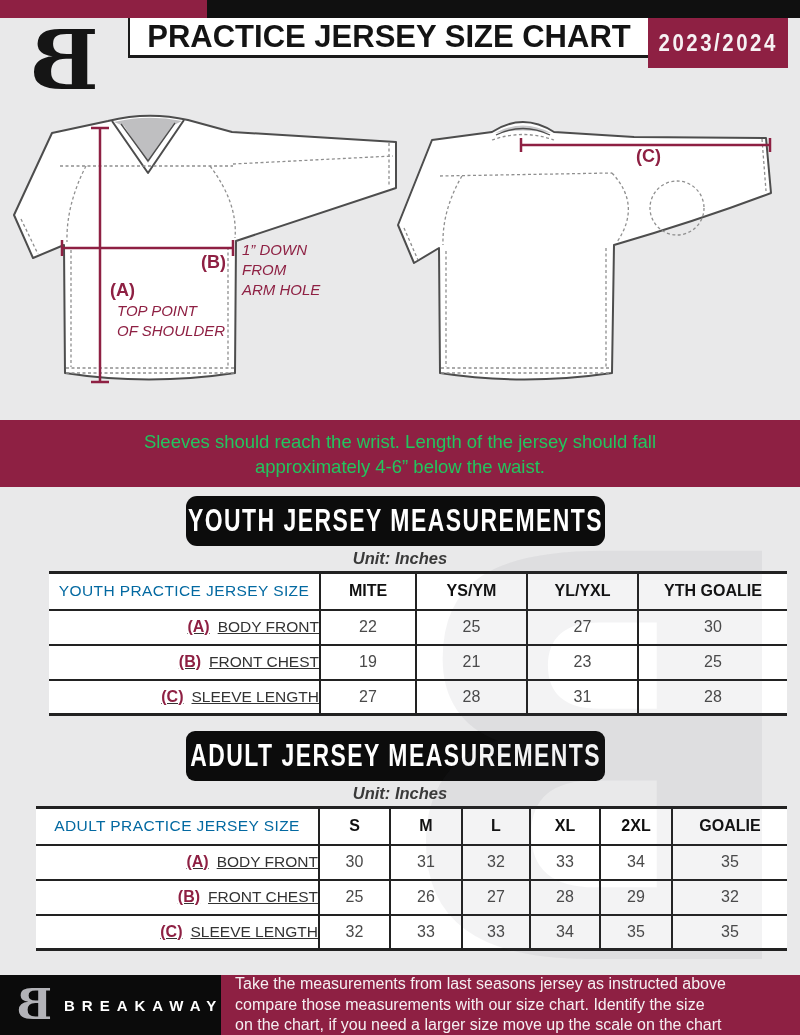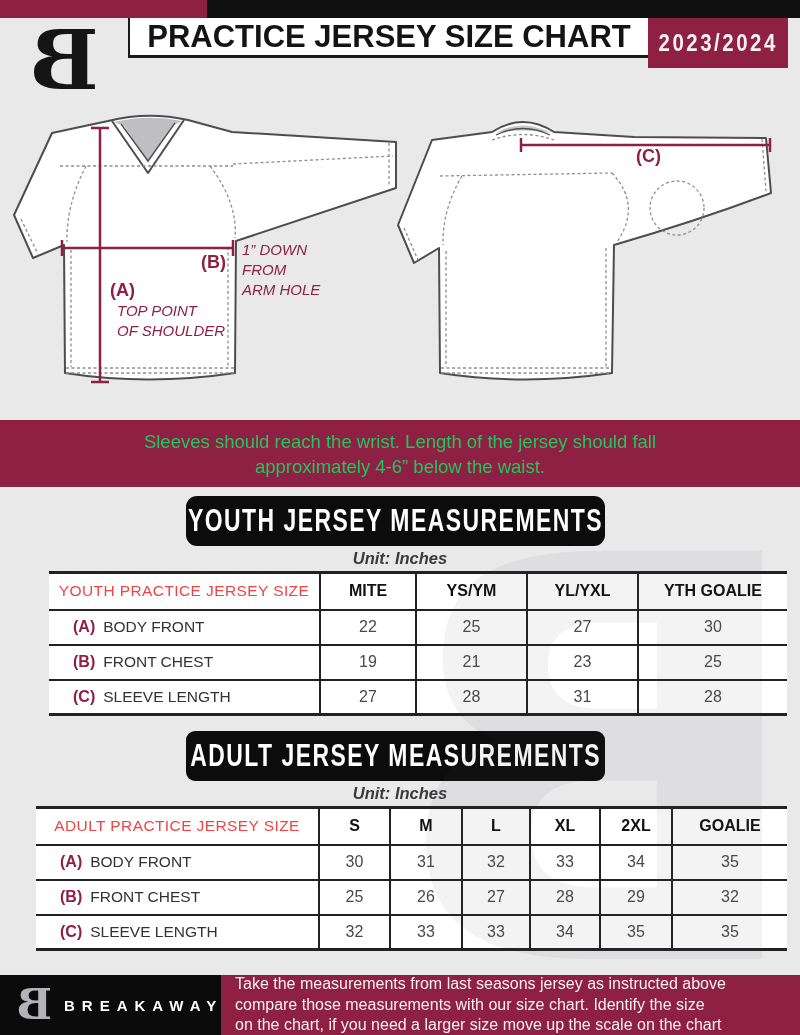--- a/index.html
+++ b/index.html
@@ -58,29 +58,29 @@
     font-style:italic; font-weight:bold; font-size:16.5px; color:#3a3a3a;
   }
   
   table.meas { position:absolute; border-collapse:collapse; table-layout:fixed; }
   table.meas td, table.meas th { padding:0; }
   table.meas th {
     height:37px; border-top:3px solid #222; border-bottom:2px solid #222;
     background:#fff; font-size:16px; color:#101010; font-weight:bold; text-align:center;
   }
   table.meas th.sizecol {
-    font-weight:normal; font-size:15.5px; color:#ef4444; letter-spacing:0.4px;
+    font-weight:normal; font-size:15.5px; color:#0369a1; letter-spacing:0.4px;
   }
   table.meas td {
     height:35px; border-bottom:2px solid #222; background:#fff;
     font-size:16px; color:#4a4a4a; text-align:center;
   }
   table.meas tr:last-child td { border-bottom:3px solid #222; }
   table.meas .vl { border-left:2px solid #222; }
-  table.meas td.rowlab { text-align:left; padding-left:24px; color:#333; font-size:15.5px; }
+  table.meas td.rowlab { text-align:right; padding-left:24px; color:#333; font-size:15.5px;text-decoration:underline; }
   td.rowlab .k { color:#8e2043; font-weight:bold; font-size:16px; margin-right:8px; }
   
   .watermark {
     position:absolute; left:340px; top:530px; width:520px; height:470px;
     font-family:"DejaVu Sans", sans-serif; font-weight:bold; font-size:560px; line-height:470px;
     color:rgba(80,80,86,0.065); transform:scaleX(-1); pointer-events:none; text-align:center;
   }
   
   .footer-black {
     position:absolute; left:0; top:975px; width:221px; height:60px; background:#0b0b0b;

